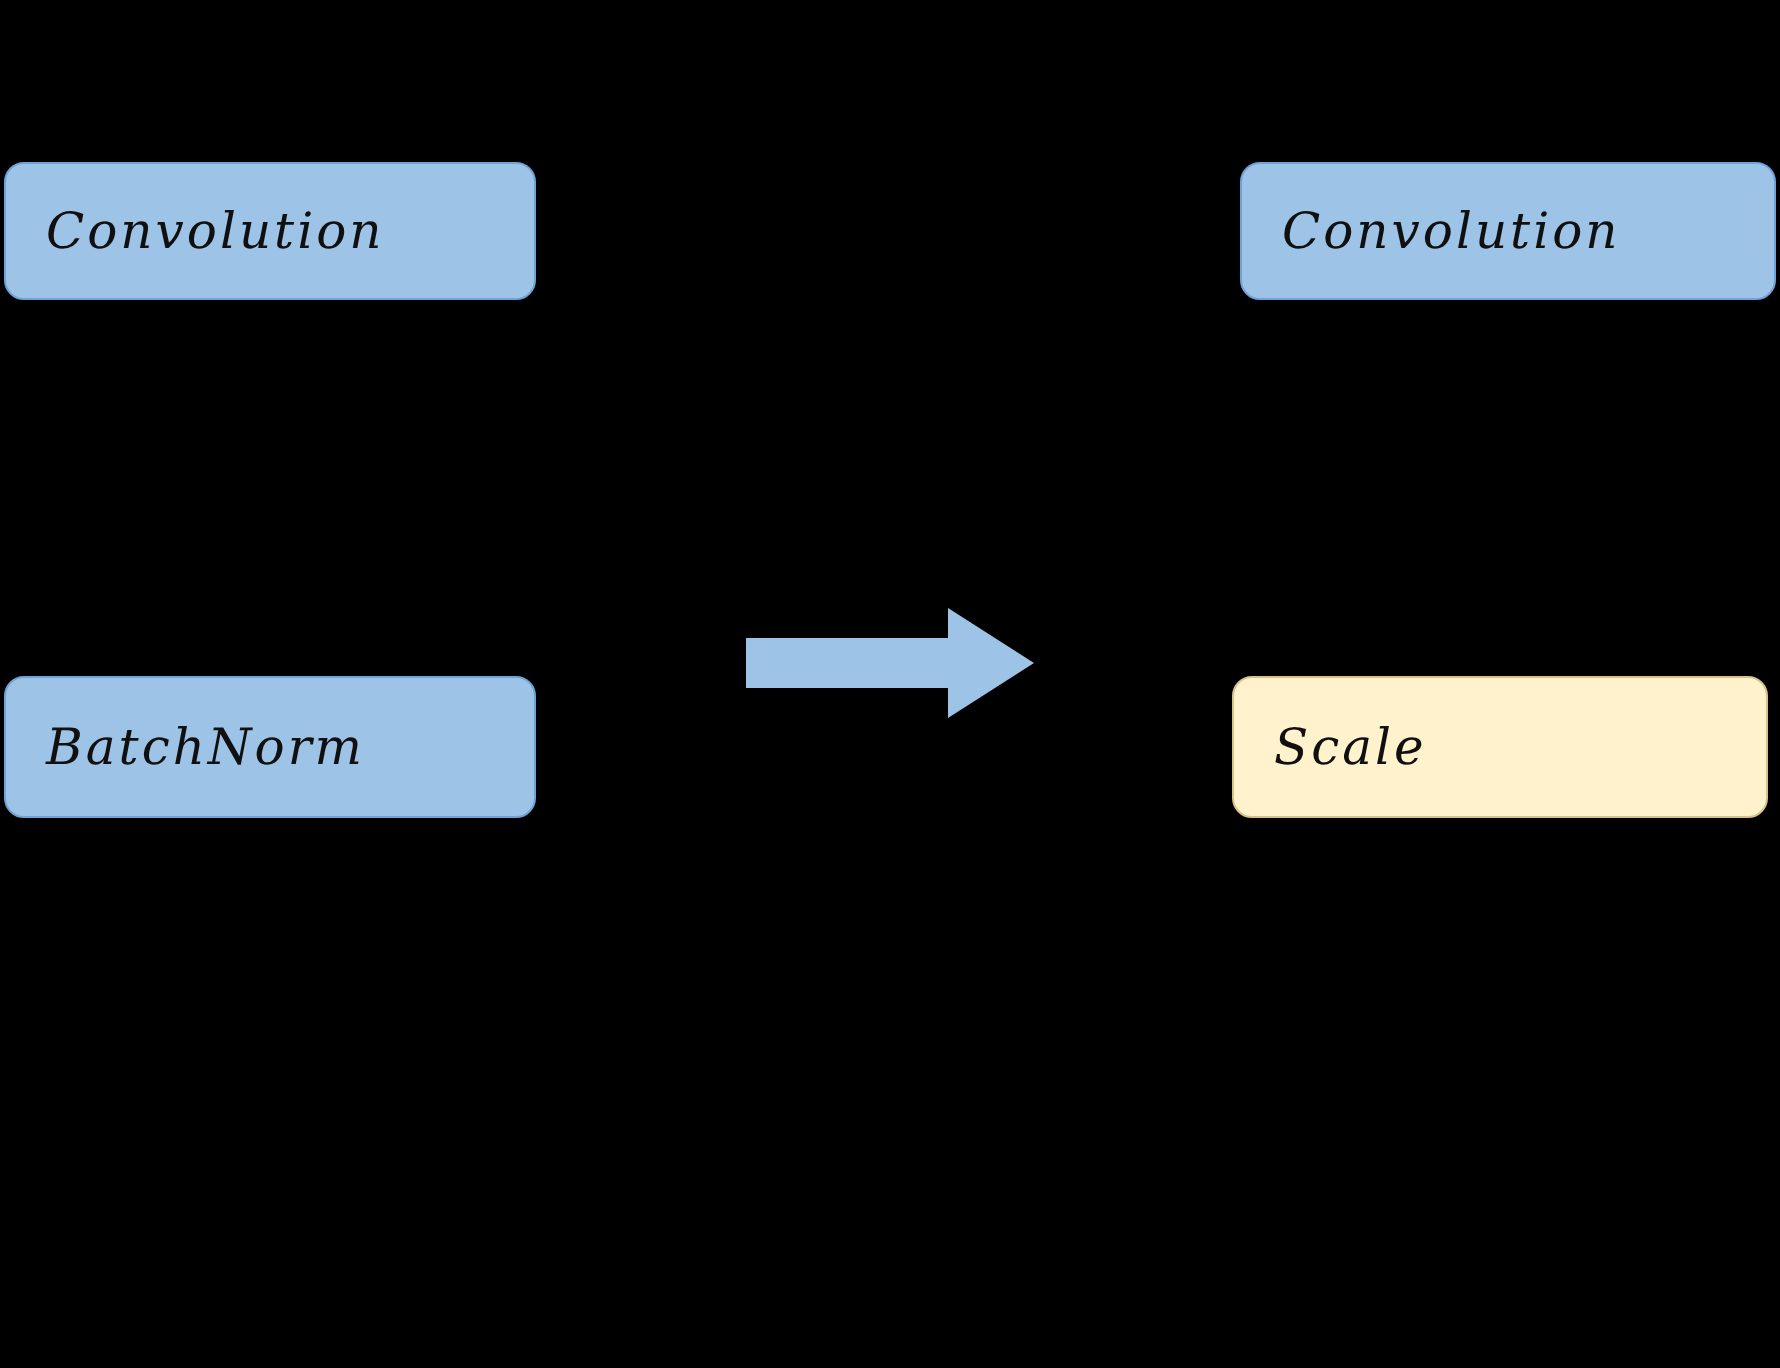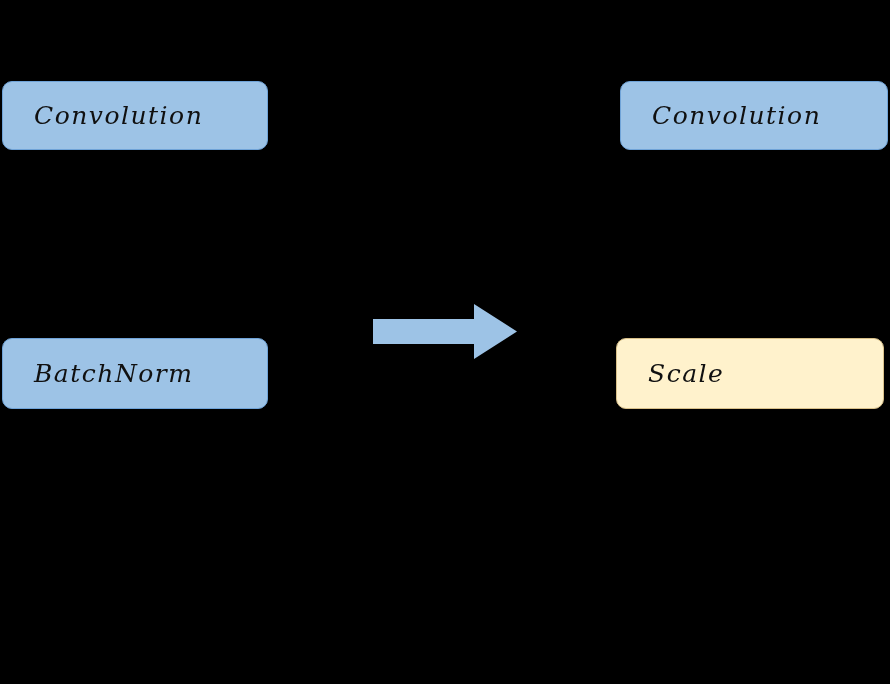--- a/index.html
+++ b/index.html
@@ -25,21 +25,21 @@
   .canvas {
     position: absolute;
     left: 0; top: 0;
     width: 890px; height: 684px;
   }
   .node {
     position: absolute;
     border-radius: 10px;
     display: flex;
     align-items: center;
-    padding-left: 31px;
+    padding-left: 20px;
     font-style: italic;
     font-size: 25px;
     letter-spacing: 1.5px;
     color: var(--text-color);
   }
   .node.blue {
     background: var(--blue-fill);
     border: 1.5px solid var(--blue-border);
   }
   .node.yellow {

